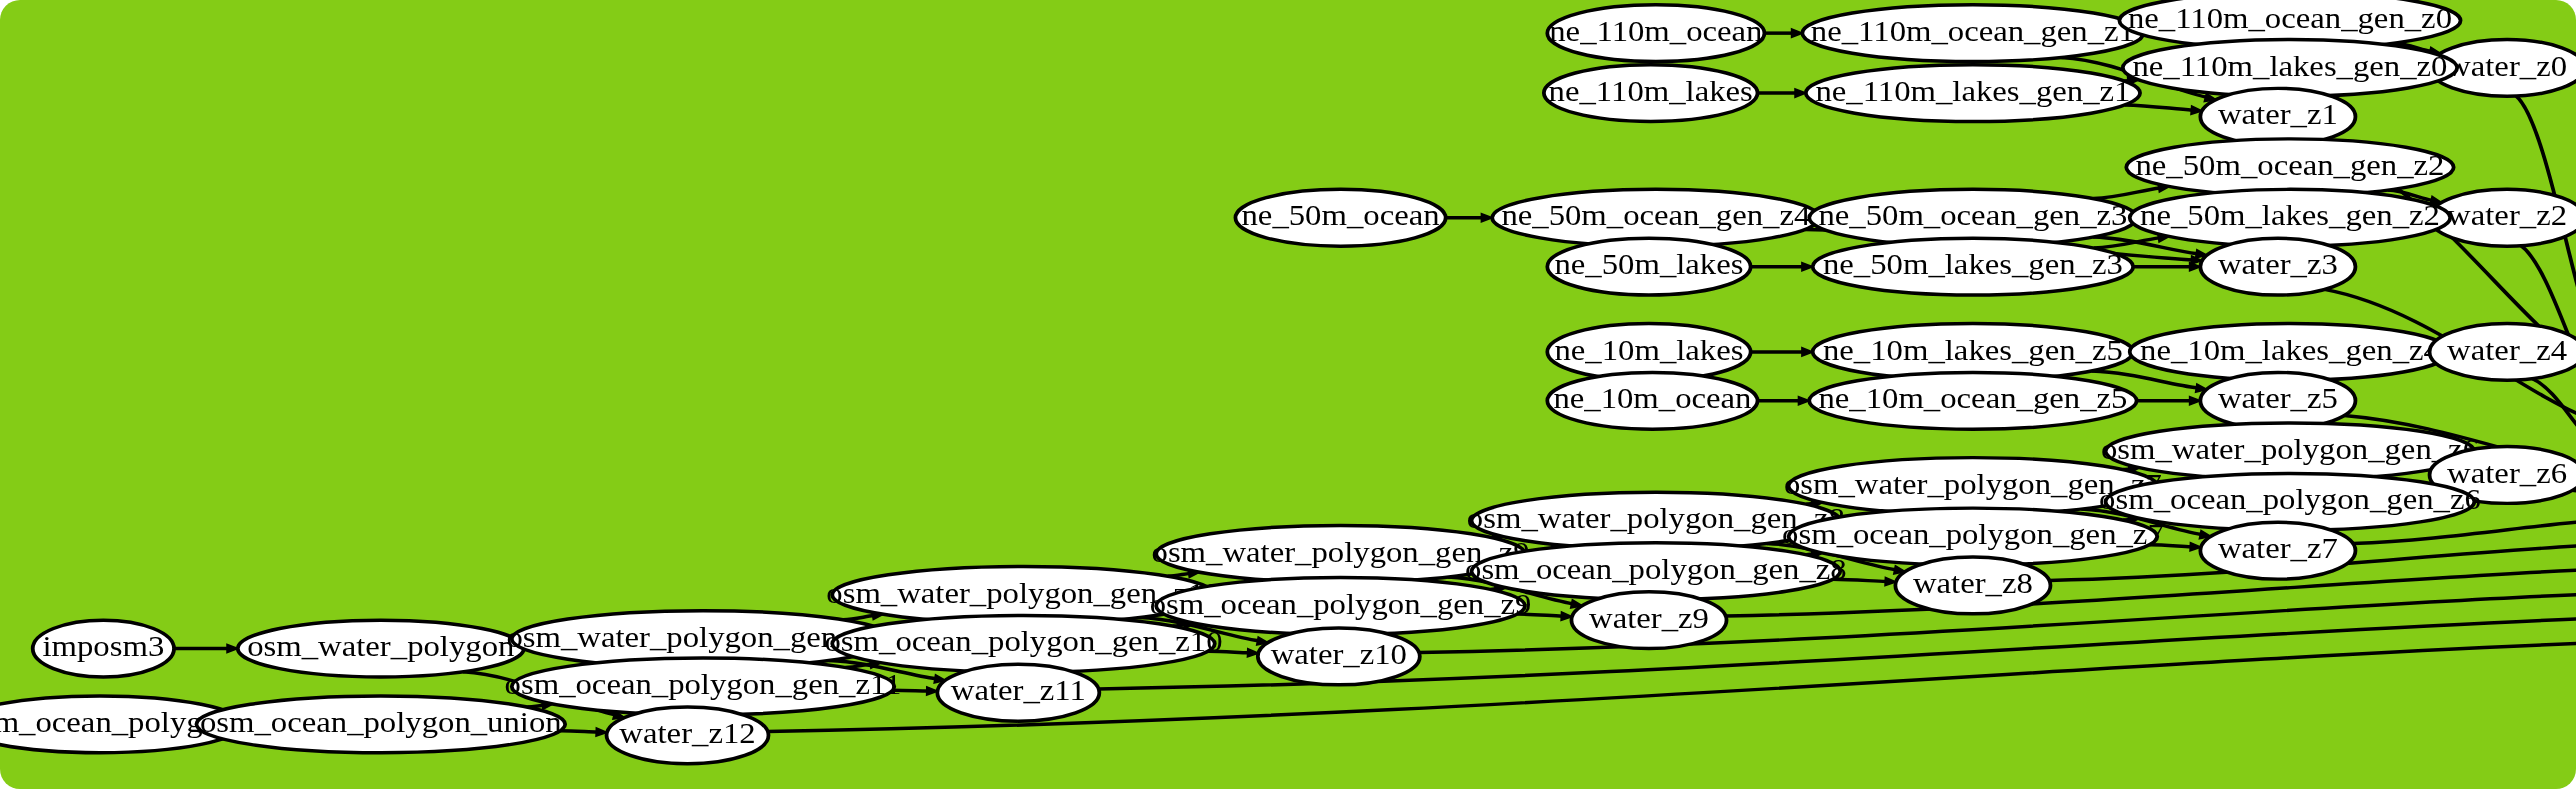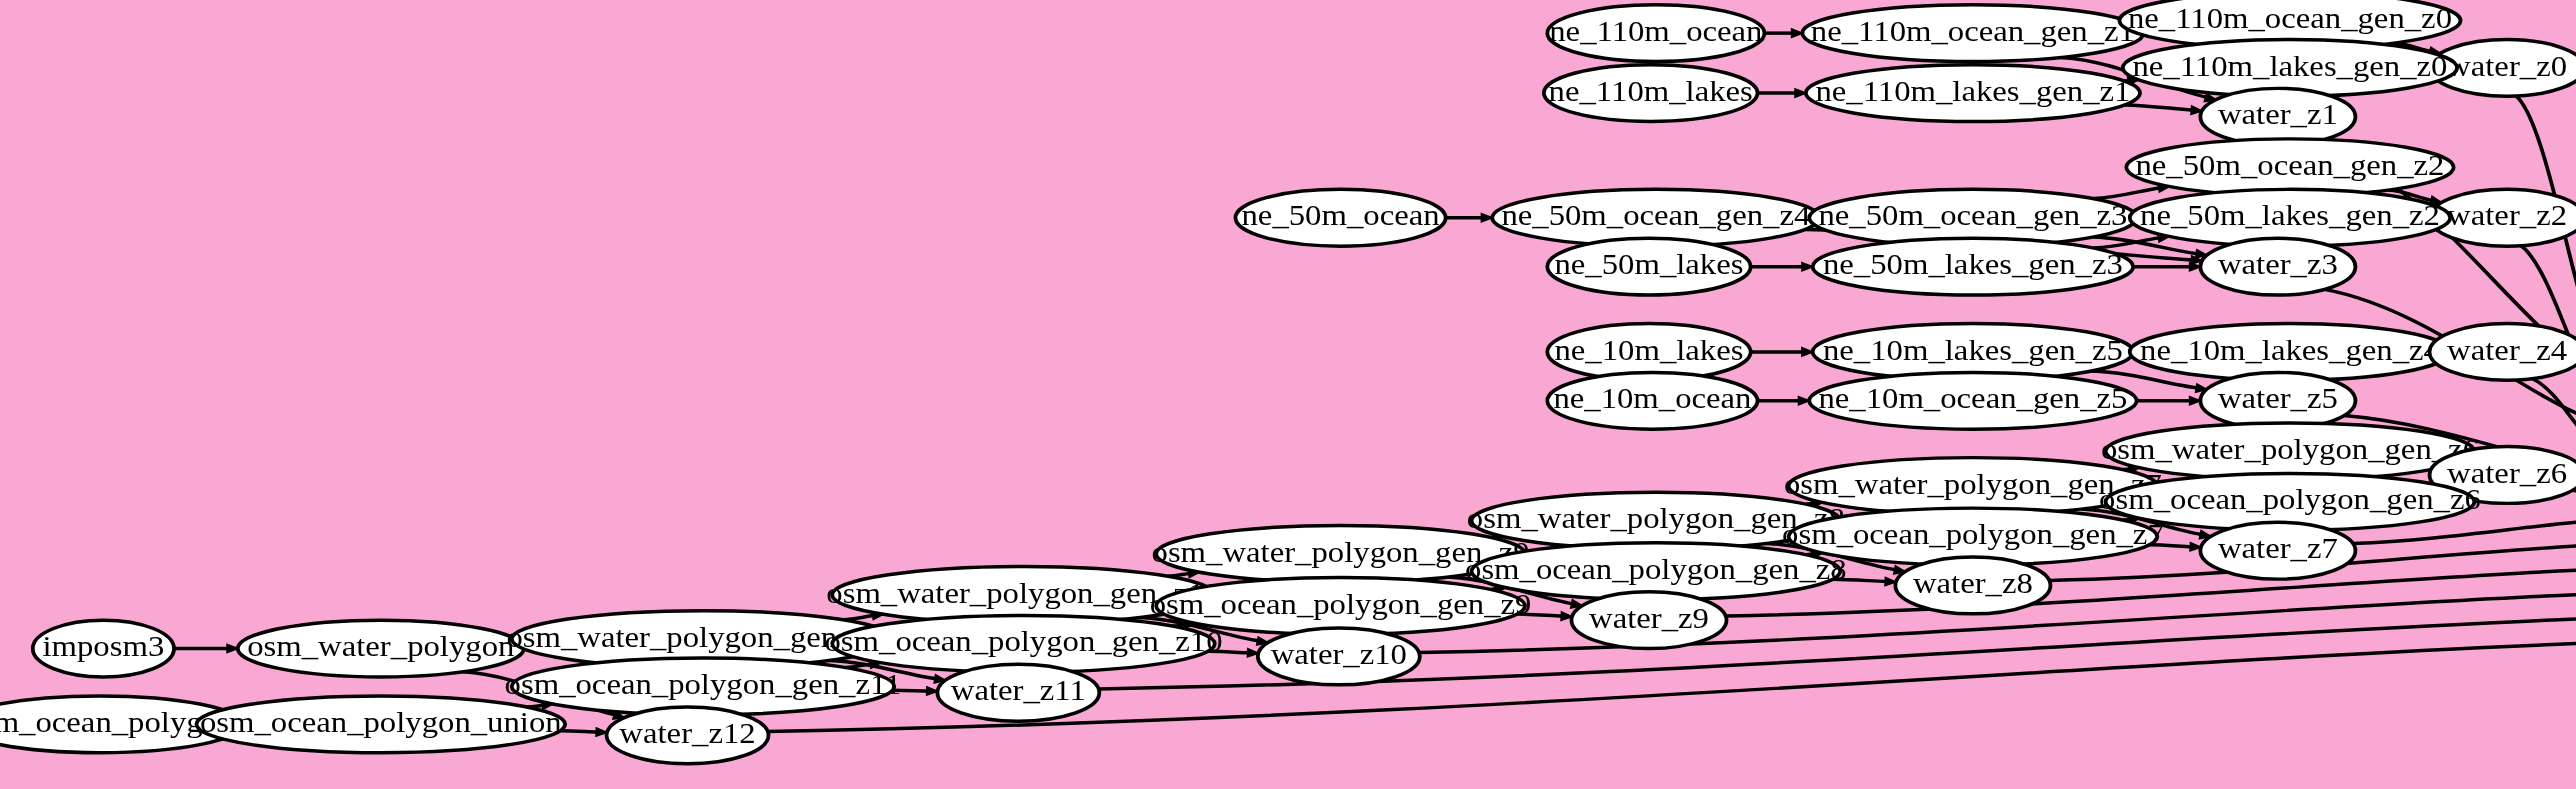--- a/index.html
+++ b/index.html
@@ -4,23 +4,24 @@
 <style>
   html, body {
     margin: 0;
     padding: 0;
     background: #ffffff;
   }
   #canvas-wrap {
     position: relative;
     width: 2576px;
     height: 789px;
-    background: #f9a8d4;
+    background: #84cc16;
     overflow: hidden;
     font-family: "Liberation Serif", "DejaVu Serif", serif;
+    border-radius: 20px;
   }
   svg#graph {
     position: absolute;
     left: 0; top: 0;
     width: 2576px;
     height: 789px;
   }
   .edge-path {
     fill: none;
     stroke: #000000;

